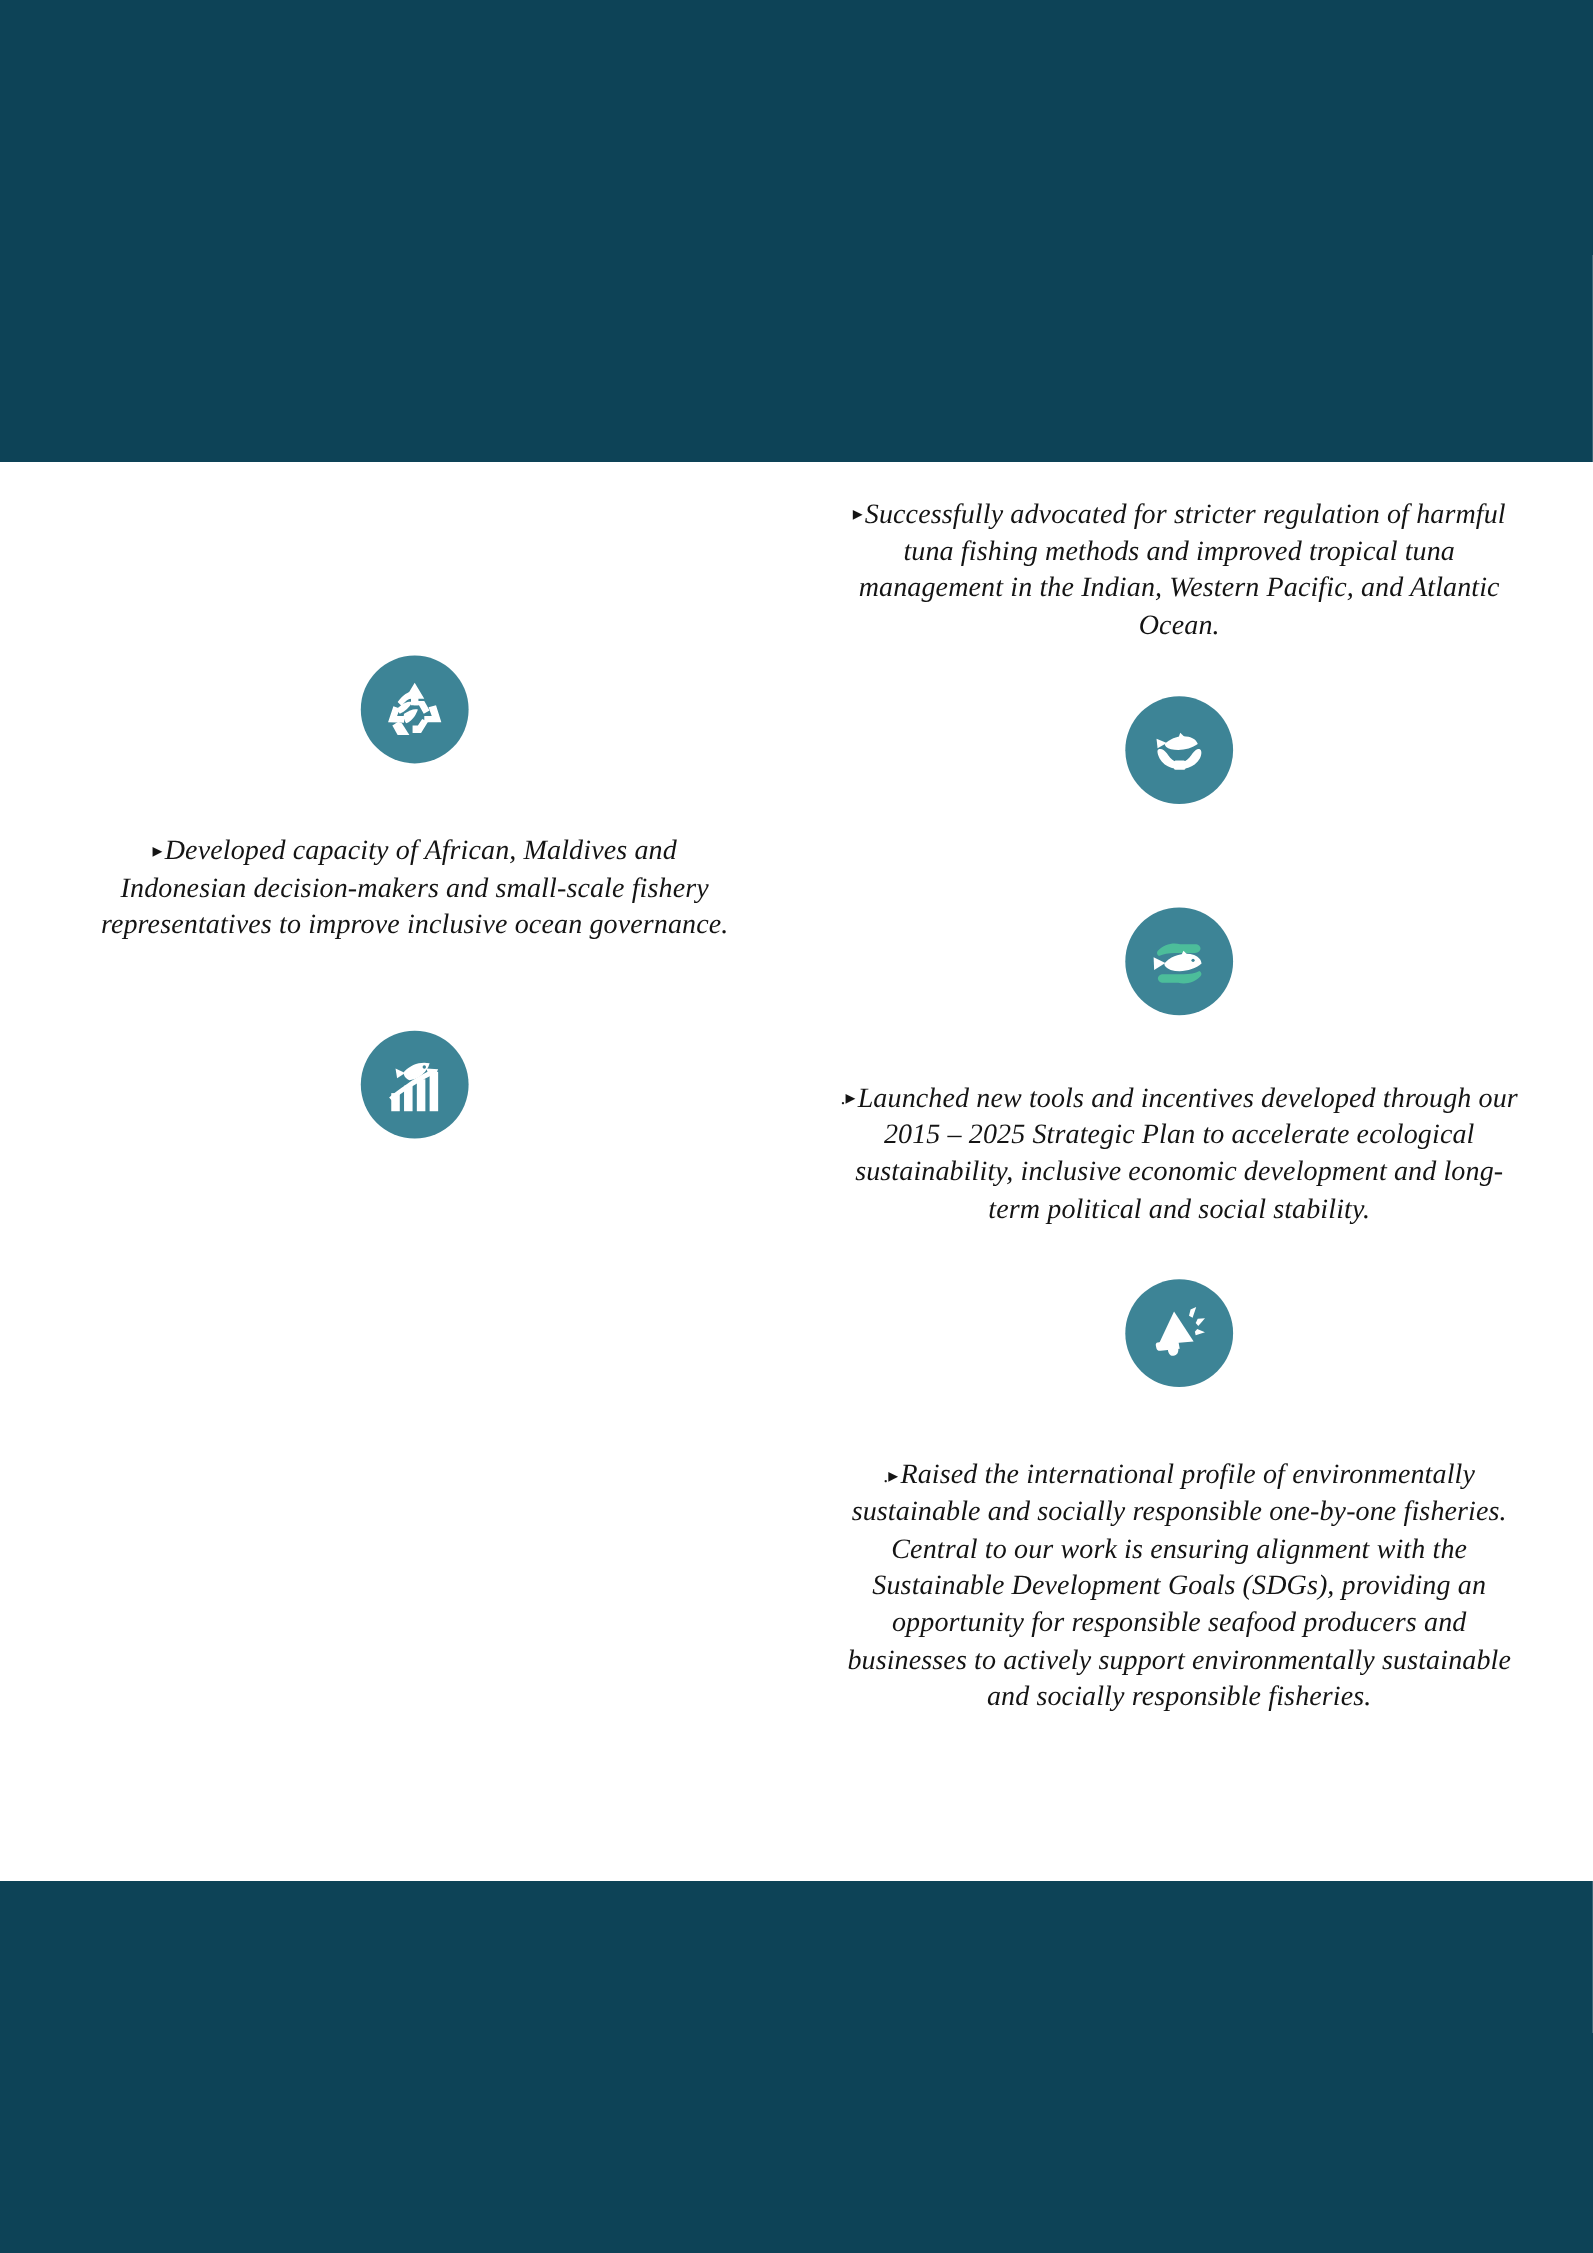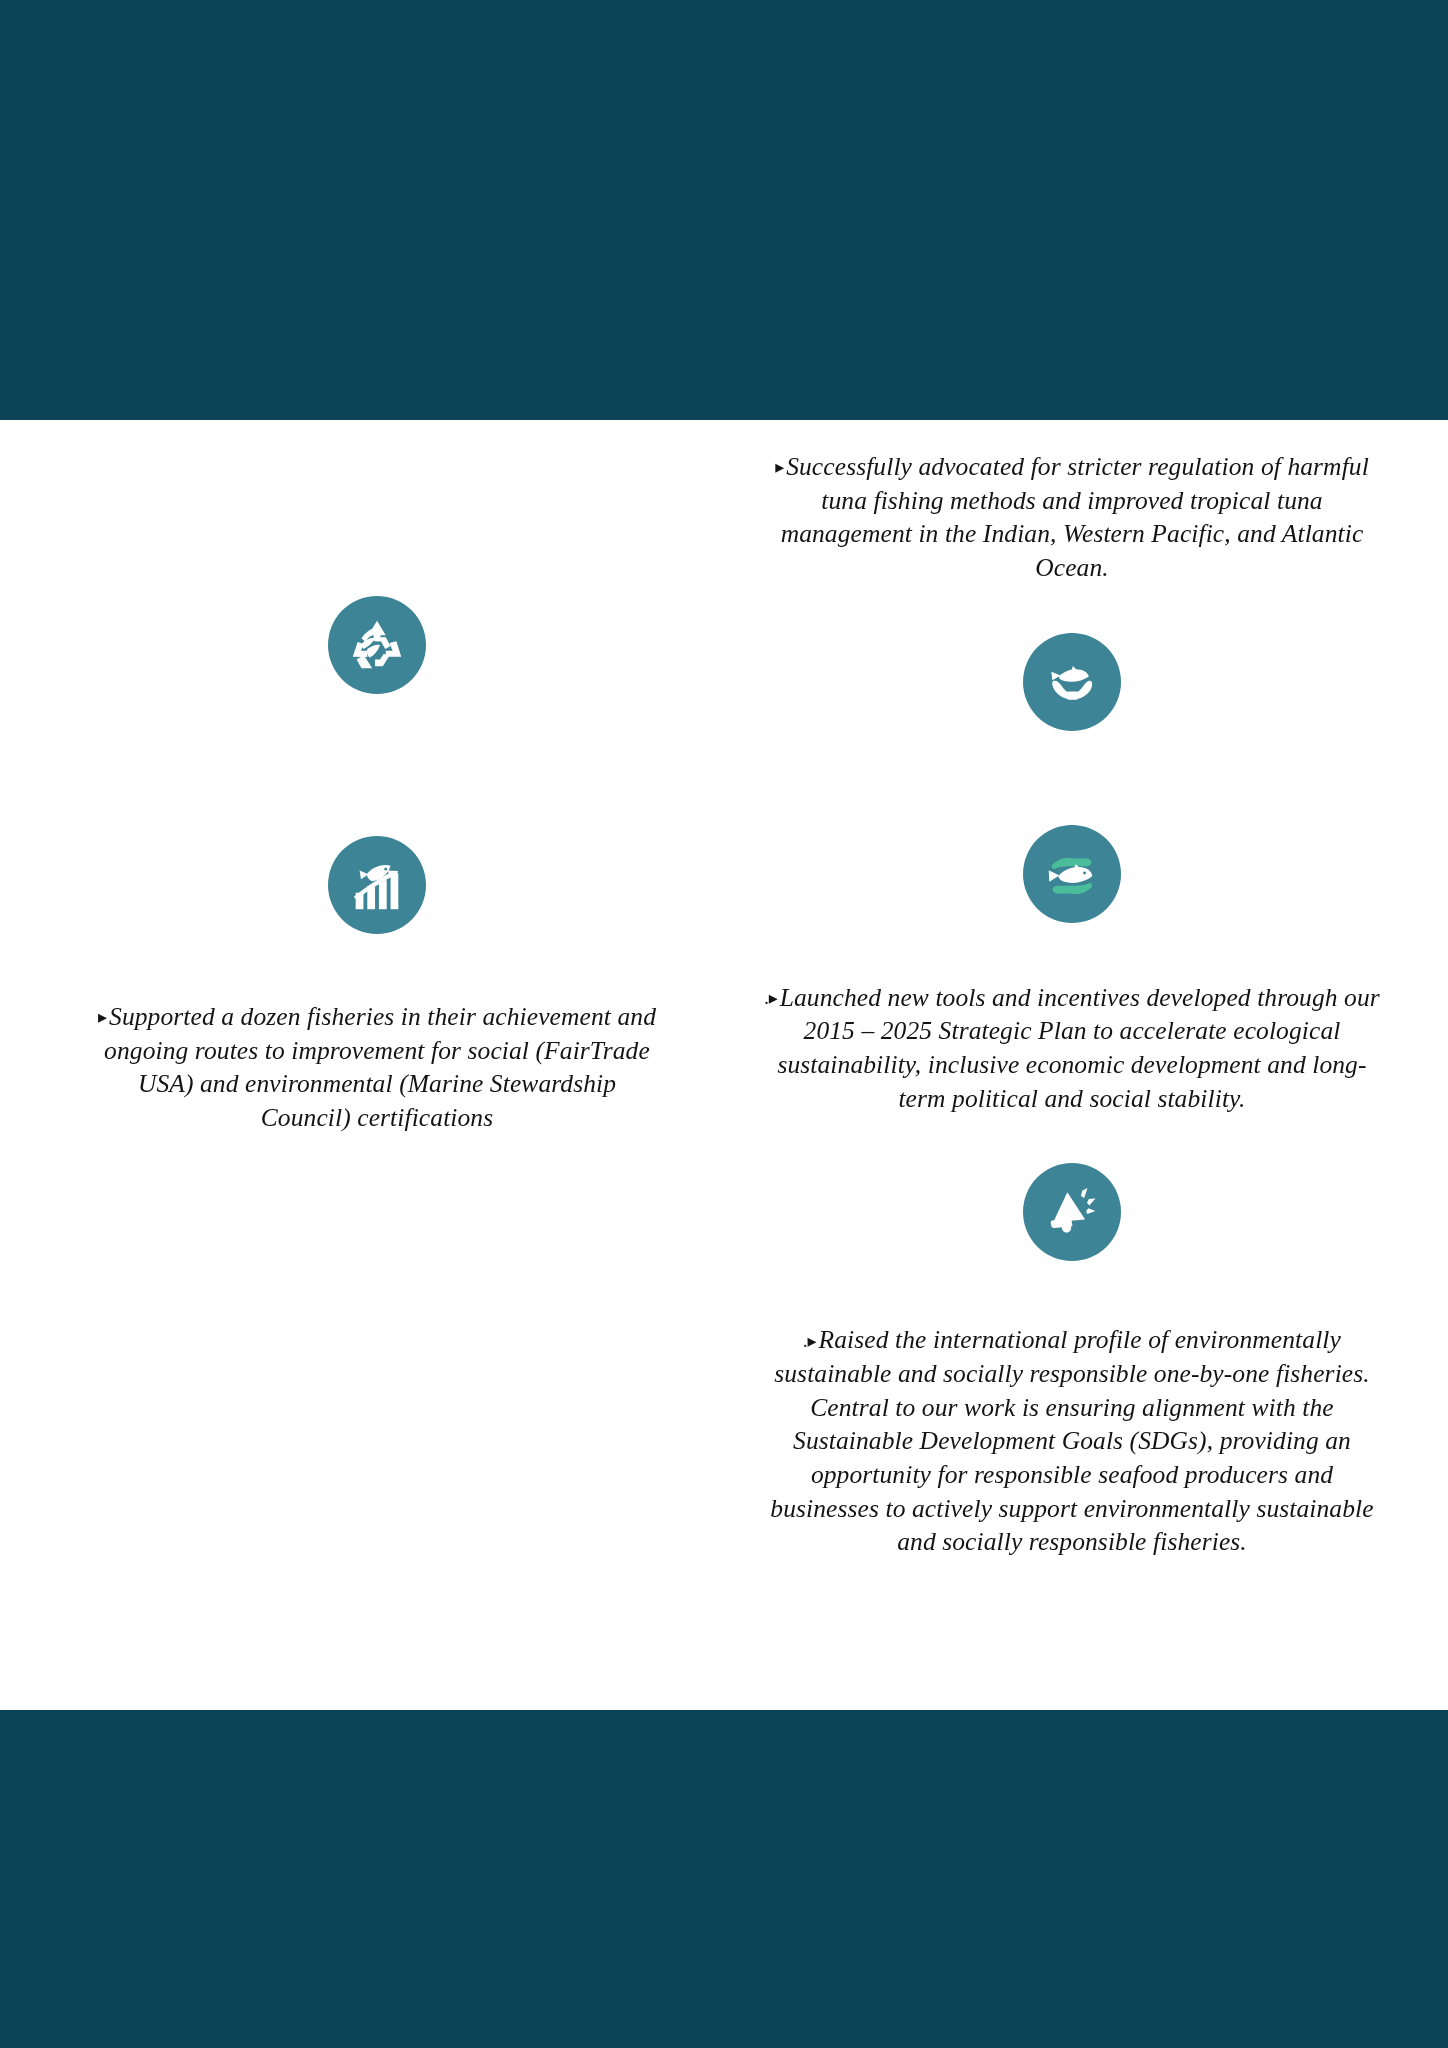--- a/index.html
+++ b/index.html
@@ -130,20 +130,21 @@
               <path d="M17 30 C22 25 27 24 30 25 C27 30 23 34 18 36 C16 34 16 32 17 30 Z"></path>
               <path d="M22 36 C27 33 31 31 35 32 C33 38 29 43 24 45 C22 42 21 39 22 36 Z"></path>
               <path d="M12 31 L18 33 L14 37 Z"></path>
             </g>
           </svg>
         </div>
       </div>
 
       <div class="sp-62"></div>
 
+      <p class="blurb"><span class="bullet">▸</span><span>Developed capacity of African, Maldives and Indonesian decision-makers and small-scale fishery representatives to improve inclusive ocean governance.</span></p>
 
       <div class="sp-80"></div>
 
       <div class="icon-wrap">
         <div class="icon-circle">
           <svg width="62" height="62" viewBox="0 0 64 64" aria-hidden="true">
             <g fill="#ffffff">
               <rect x="10" y="40" width="8" height="17"></rect>
               <rect x="22" y="33" width="8" height="24"></rect>
               <rect x="34" y="27" width="8" height="30"></rect>
@@ -152,21 +153,20 @@
               <path d="M22 20 C28 13 38 10 46 12 C44 20 36 27 27 28 C23 26 21 23 22 20 Z"></path>
               <path d="M14 17 L23 21 L15.5 26 Z"></path>
               <circle cx="41" cy="15.5" r="1.6" fill="#3d8496"></circle>
             </g>
           </svg>
         </div>
       </div>
 
       <div class="sp-66"></div>
 
-      <p class="blurb"><span class="bullet">▸</span><span>Supported a dozen fisheries in their achievement and ongoing routes to improvement for social (FairTrade USA) and environmental (Marine Stewardship Council) certifications</span></p>
 
     </div>
 
     <div class="col col-right">
 
       <p class="blurb"><span class="bullet">▸</span><span>Successfully advocated for stricter regulation of harmful tuna fishing methods and improved tropical tuna management in the Indian, Western Pacific, and Atlantic Ocean.</span></p>
 
       <div class="sp-48"></div>
 
       <div class="icon-wrap">

